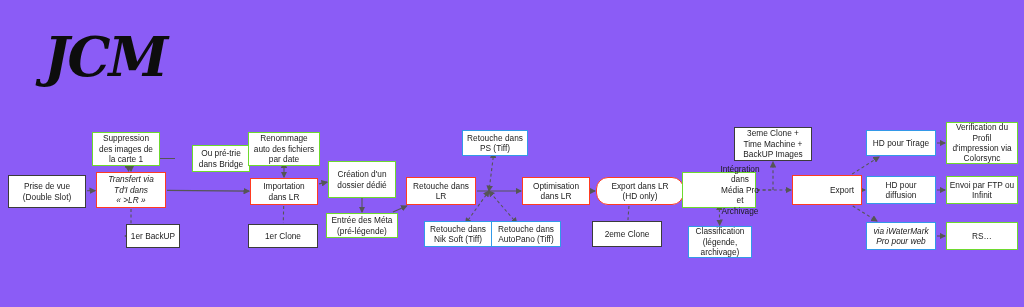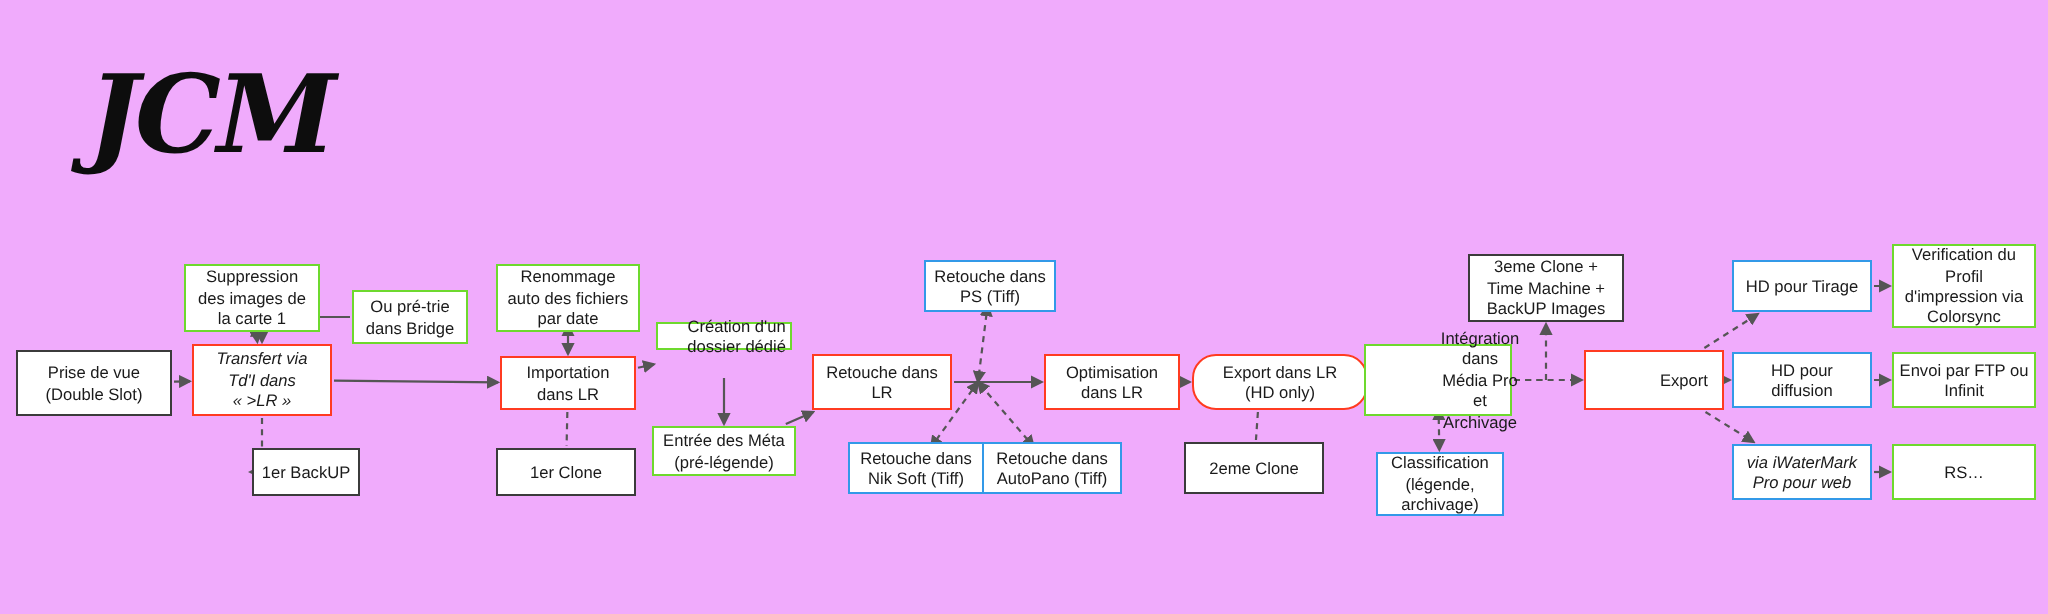--- a/index.html
+++ b/index.html
@@ -7,21 +7,21 @@
     padding: 0;
     background: #ffffff;
   }
   body {
     font-family: "Liberation Sans", sans-serif;
   }
   #canvas {
     position: relative;
     width: 1024px;
     height: 307px;
-    background: #f0abfc;
+    background: #8b5cf6;
     overflow: hidden;
   }
   
   #logo {
     position: absolute;
     left: 44px;
     top: 30px;
     width: 130px;
     height: 72px;
   }
@@ -132,39 +132,39 @@
       </g>
   </svg>
 
   <div id="node-layer">
       <div class="node black" style="left: 8px; top: 175px; width: 78px; height: 33px;">
         <span>Prise de vue<br>(Double Slot)</span>
       </div>
       <div class="node green" style="left: 92px; top: 132px; width: 68px; height: 34px;">
         <span>Suppression<br>des images de<br>la carte 1</span>
       </div>
-      <div class="node green" style="left: 176px; top: 145px; width: 58px; height: 27px;">
+      <div class="node green" style="left: 192px; top: 145px; width: 58px; height: 27px;">
         <span>Ou pré-trie<br>dans Bridge</span>
       </div>
       <div class="node red" style="left: 96px; top: 172px; width: 70px; height: 36px; font-style: italic;">
         <span>Transfert via<br>Td'I dans<br>« &gt;LR »</span>
       </div>
       <div class="node black" style="left: 126px; top: 224px; width: 54px; height: 24px;">
         <span>1er BackUP</span>
       </div>
       <div class="node green" style="left: 248px; top: 132px; width: 72px; height: 34px;">
         <span>Renommage<br>auto des fichiers<br>par date</span>
       </div>
       <div class="node red" style="left: 250px; top: 178px; width: 68px; height: 27px;">
         <span>Importation<br>dans LR</span>
       </div>
       <div class="node black" style="left: 248px; top: 224px; width: 70px; height: 24px;">
         <span>1er Clone</span>
       </div>
-      <div class="node green" style="left: 328px; top: 161px; width: 68px; height: 14px; justify-content: flex-end;">
+      <div class="node green" style="left: 328px; top: 161px; width: 68px; height: 37px;">
         <span>Création d'un<br>dossier dédié</span>
       </div>
       <div class="node green" style="left: 326px; top: 213px; width: 72px; height: 25px;">
         <span>Entrée des Méta<br>(pré-légende)</span>
       </div>
       <div class="node red" style="left: 406px; top: 177px; width: 70px; height: 28px;">
         <span>Retouche dans<br>LR</span>
       </div>
       <div class="node blue" style="left: 462px; top: 130px; width: 66px; height: 26px;">
         <span>Retouche dans<br>PS (Tiff)</span>

